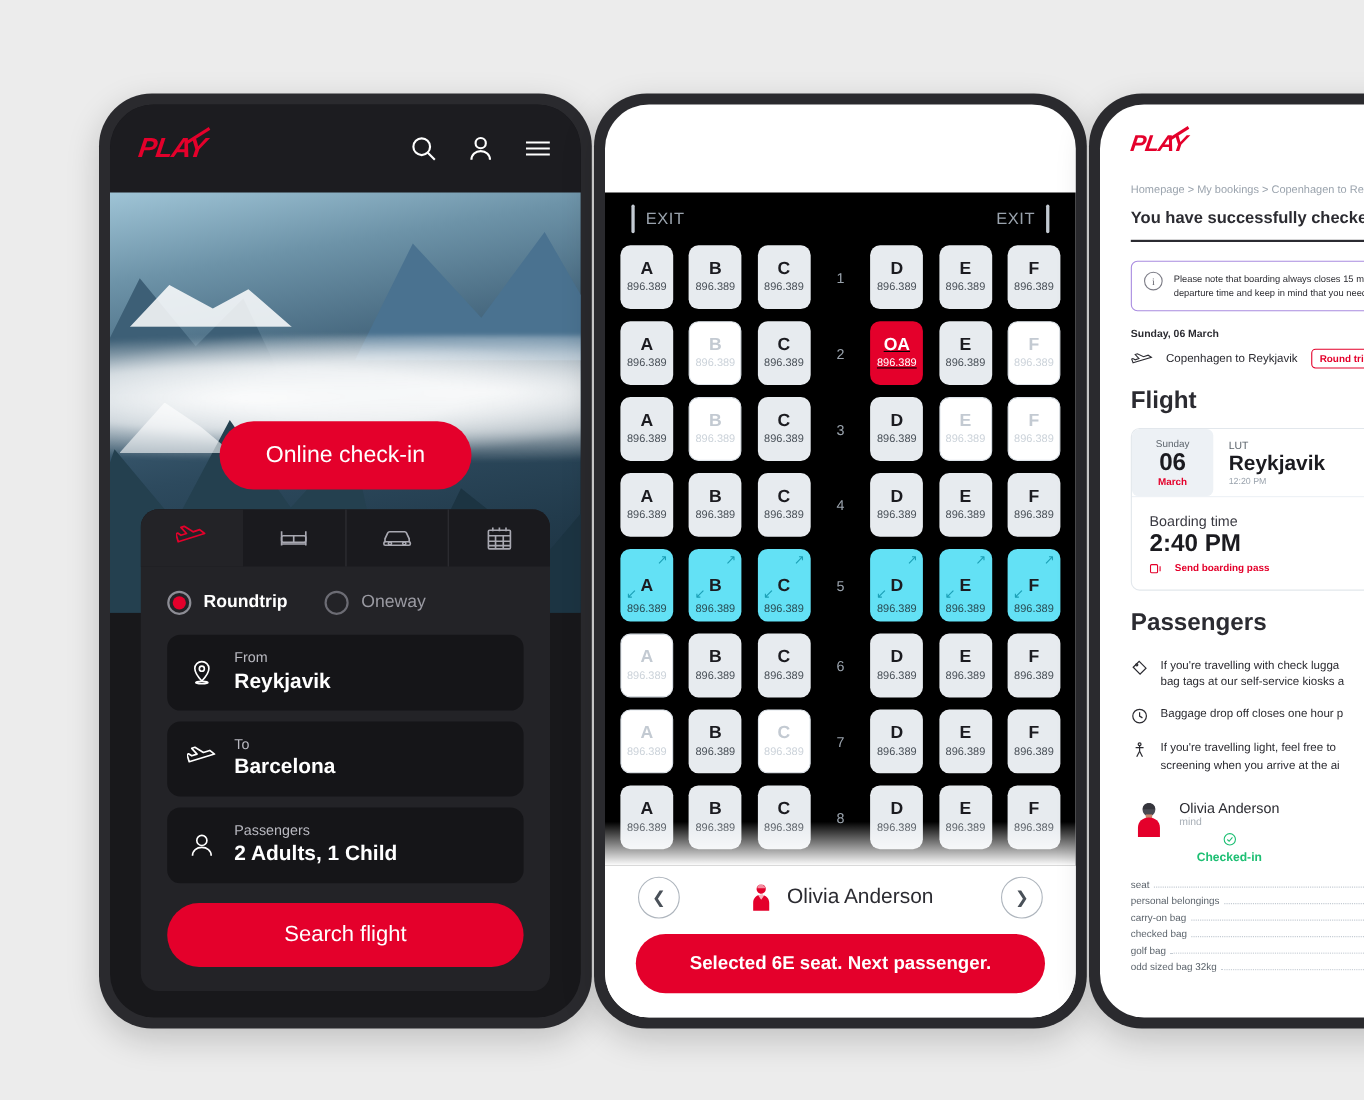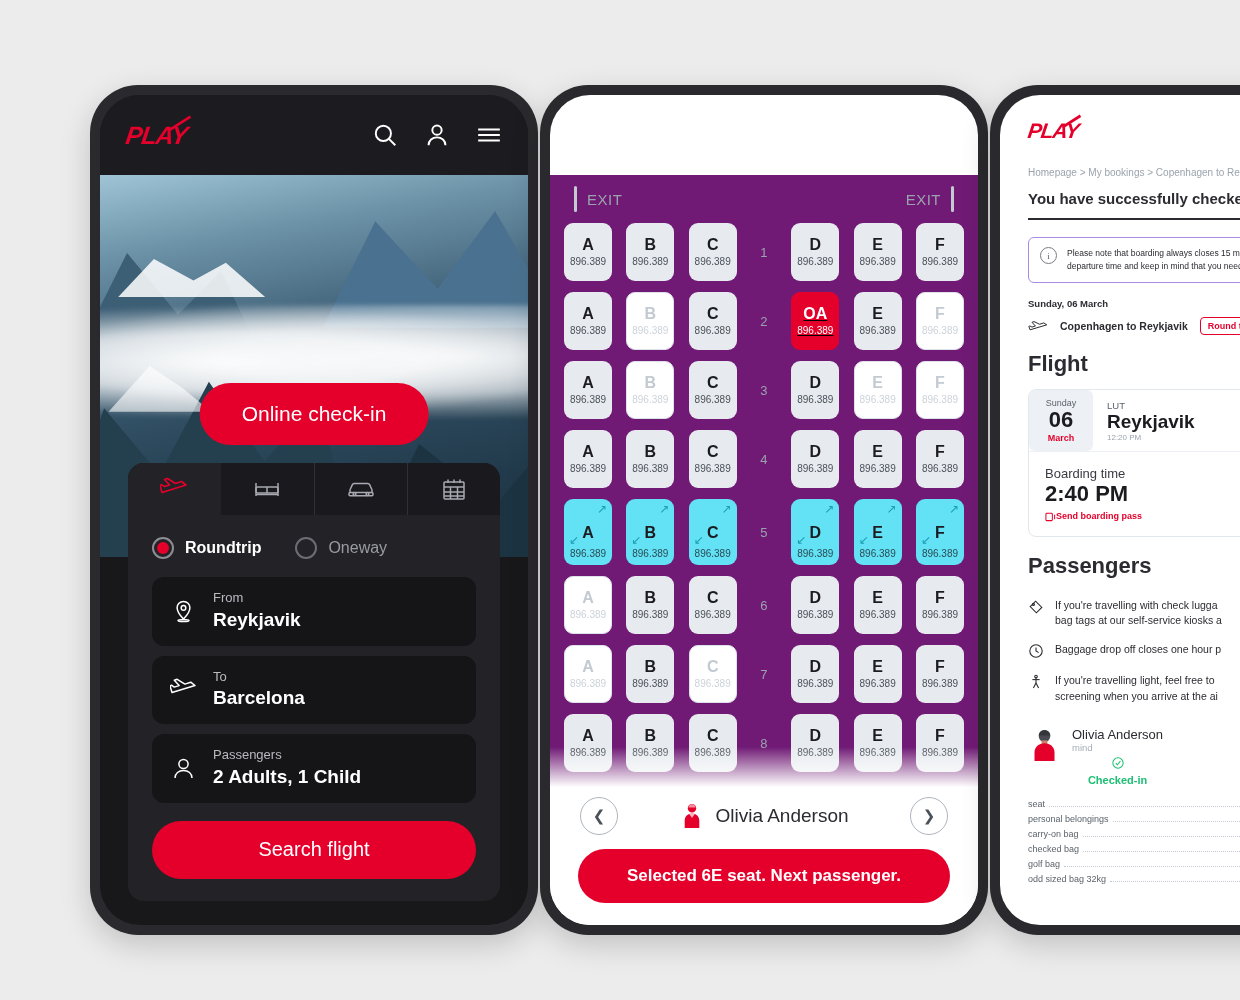--- a/index.html
+++ b/index.html
@@ -66,21 +66,21 @@
   .search-btn{display:block;margin:18px 24px 22px;background:#E4002B;color:#fff;border:none;
         border-radius:36px;height:58px;width:calc(100% - 48px);font-size:20px;cursor:pointer;
         font-family:"Liberation Sans",sans-serif;}
 
   
   #phone2{left:540px;top:85px;width:428px;height:830px;}
   .p2-header{background:#E4002B;height:80px;display:flex;align-items:center;gap:18px;
              padding:0 22px;box-sizing:border-box;}
   .p2-header .route{color:#fff;font-size:17px;white-space:nowrap;}
   .p2-header .route b{font-weight:bold;}
-  .seatwrap{position:absolute;top:80px;bottom:138px;left:0;right:0;background:#701a75;
+  .seatwrap{position:absolute;top:80px;bottom:138px;left:0;right:0;background:#000000;
             padding:0 14px;box-sizing:border-box;overflow:hidden;}
   .exitrow{display:flex;justify-content:space-between;align-items:center;
            height:48px;padding:0 10px;}
   .exitrow span{color:#9aa3ad;font-size:15px;letter-spacing:.5px;}
   .exitbar{width:3px;height:26px;background:#c3cad2;border-radius:2px;}
   .exit-l,.exit-r{display:flex;align-items:center;gap:10px;}
   .srow{display:flex;align-items:center;justify-content:space-between;margin-bottom:11px;}
   .seat{width:48px;height:58px;border-radius:9px;background:#E7EBEF;
         display:flex;flex-direction:column;align-items:center;justify-content:center;
         cursor:pointer;position:relative;box-sizing:border-box;}
@@ -119,39 +119,39 @@
   .p3-title{font-size:15px;font-weight:bold;padding:12px 0 11px;white-space:nowrap;}
   .hr{height:2px;background:#2b2b31;}
   .notice{margin-top:17px;border:1px solid #A98CE0;border-radius:6px;display:flex;gap:10px;
           padding:9px 11px;align-items:flex-start;}
   .notice .txt{font-size:8.5px;line-height:1.55;color:#2b2b31;}
   .icircle{width:15px;height:15px;border-radius:50%;border:1px solid #7b7b85;flex:none;
            display:flex;align-items:center;justify-content:center;font-size:9px;color:#5b5b65;
            font-family:"Liberation Serif",serif;}
   .daterow{font-size:9.5px;font-weight:bold;padding:15px 0 8px;}
   .routerow{display:flex;align-items:center;gap:12px;}
-  .routerow .rt{font-size:10.5px;font-weight:bold;white-space:nowrap;}
+  .routerow .rt{font-size:10.5px;font-weight:normal;white-space:nowrap;}
   .chip{border:1px solid #E4002B;color:#E4002B;border-radius:4px;font-size:9px;font-weight:bold;
         padding:3px 7px;white-space:nowrap;}
   .h2{font-size:22px;font-weight:bold;padding:16px 0 12px;}
   .fcard{border:1px solid #E2E7EC;border-radius:8px;overflow:hidden;}
   .fcard-top{display:flex;align-items:stretch;}
-  .dbox{background:#EDF1F5;width:64px;padding:8px 0;text-align:center;flex:none;border-radius:6px;}
+  .dbox{background:#EDF1F5;width:74px;padding:8px 0;text-align:center;flex:none;border-radius:6px;}
   .dbox .d1{font-size:9px;color:#5b636b;}
   .dbox .d2{font-size:22px;font-weight:bold;line-height:1.1;color:#1b1b20;}
   .dbox .d3{font-size:9px;font-weight:bold;color:#E4002B;}
   .fcity{padding:10px 0 8px 14px;flex:1;}
   .fcity .code{font-size:9.5px;color:#5b636b;}
   .fcity .city{font-size:19px;font-weight:bold;line-height:1.15;color:#1b1b20;}
   .fcity .tm{font-size:8px;color:#9aa3ad;}
   .fcard-bot{padding:14px 16px;display:flex;align-items:center;justify-content:space-between;
              border-top:1px solid #EDF1F5;}
   .bt-l .lab{font-size:13px;color:#3a3a42;}
   .bt-l .val{font-size:22px;font-weight:bold;color:#1b1b20;line-height:1.2;}
-  .sendpass{display:flex;align-items:center;gap:0;color:#E4002B;font-size:9px;font-weight:bold;padding-top:4px;}
+  .sendpass{display:flex;align-items:center;gap:12px;color:#E4002B;font-size:9px;font-weight:bold;padding-top:4px;}
   .inforow{display:flex;gap:11px;align-items:flex-start;padding:7px 0;}
   .inforow .itx{font-size:10.5px;line-height:1.45;color:#2b2b31;}
   .inforow svg{width:16px;height:16px;flex:none;margin-top:1px;}
   .paxcard{margin-top:16px;}
   .paxhead{display:flex;gap:11px;align-items:flex-start;}
   .pname{font-size:13px;color:#2b2b31;}
   .psub{font-size:9.5px;color:#a7aeb6;}
   .pchk{display:flex;align-items:center;gap:5px;color:#1DBF73;font-size:11px;font-weight:bold;padding-top:4px;flex-direction:column;}
   .ptable{margin-top:11px;}
   .ptr{display:flex;align-items:baseline;font-size:9px;color:#5b636b;padding:2.5px 0;}

